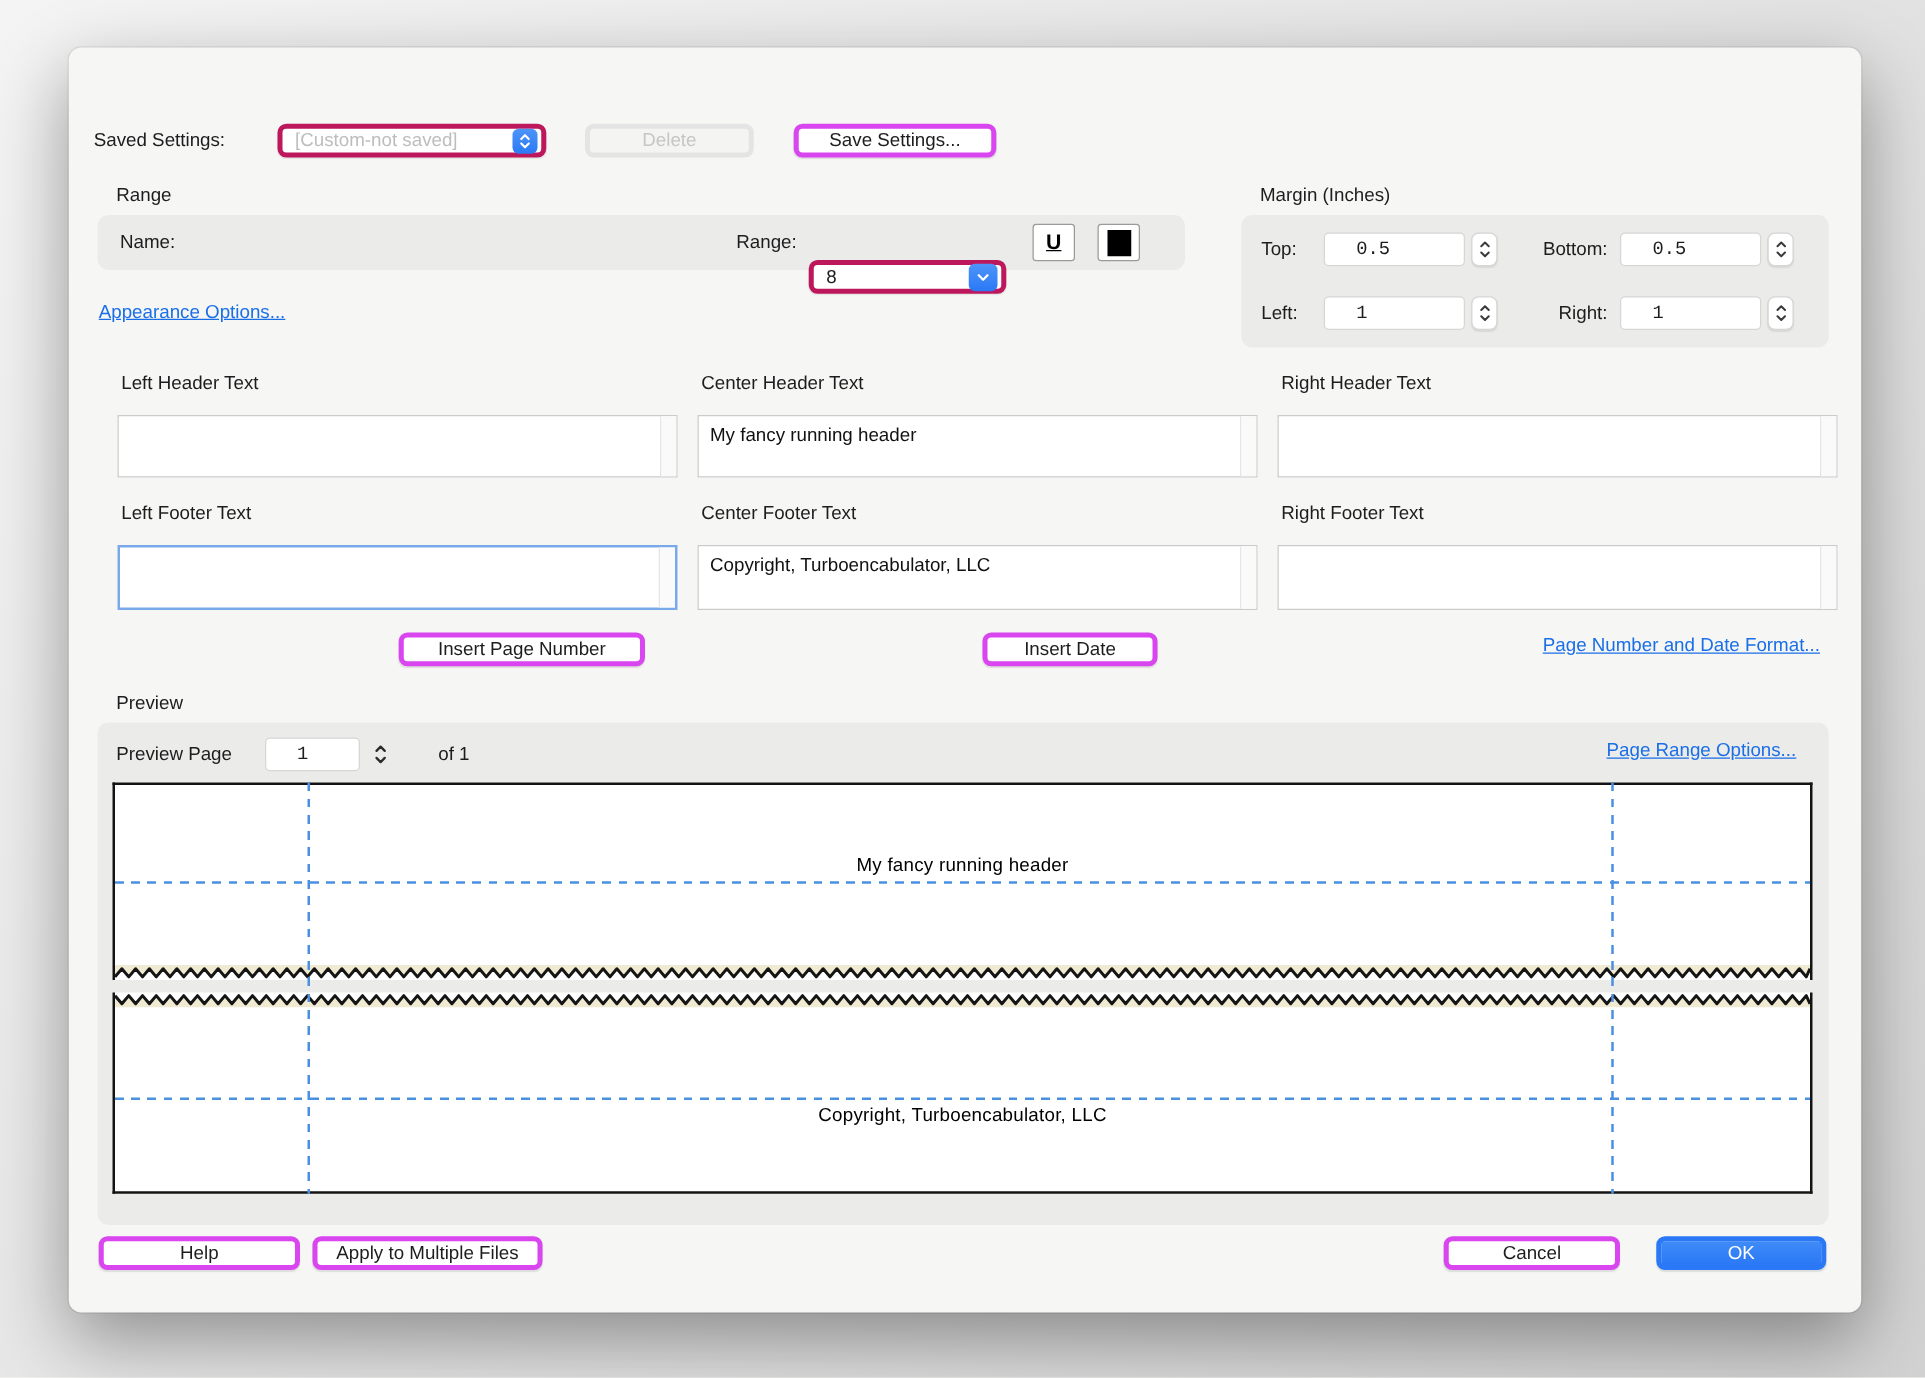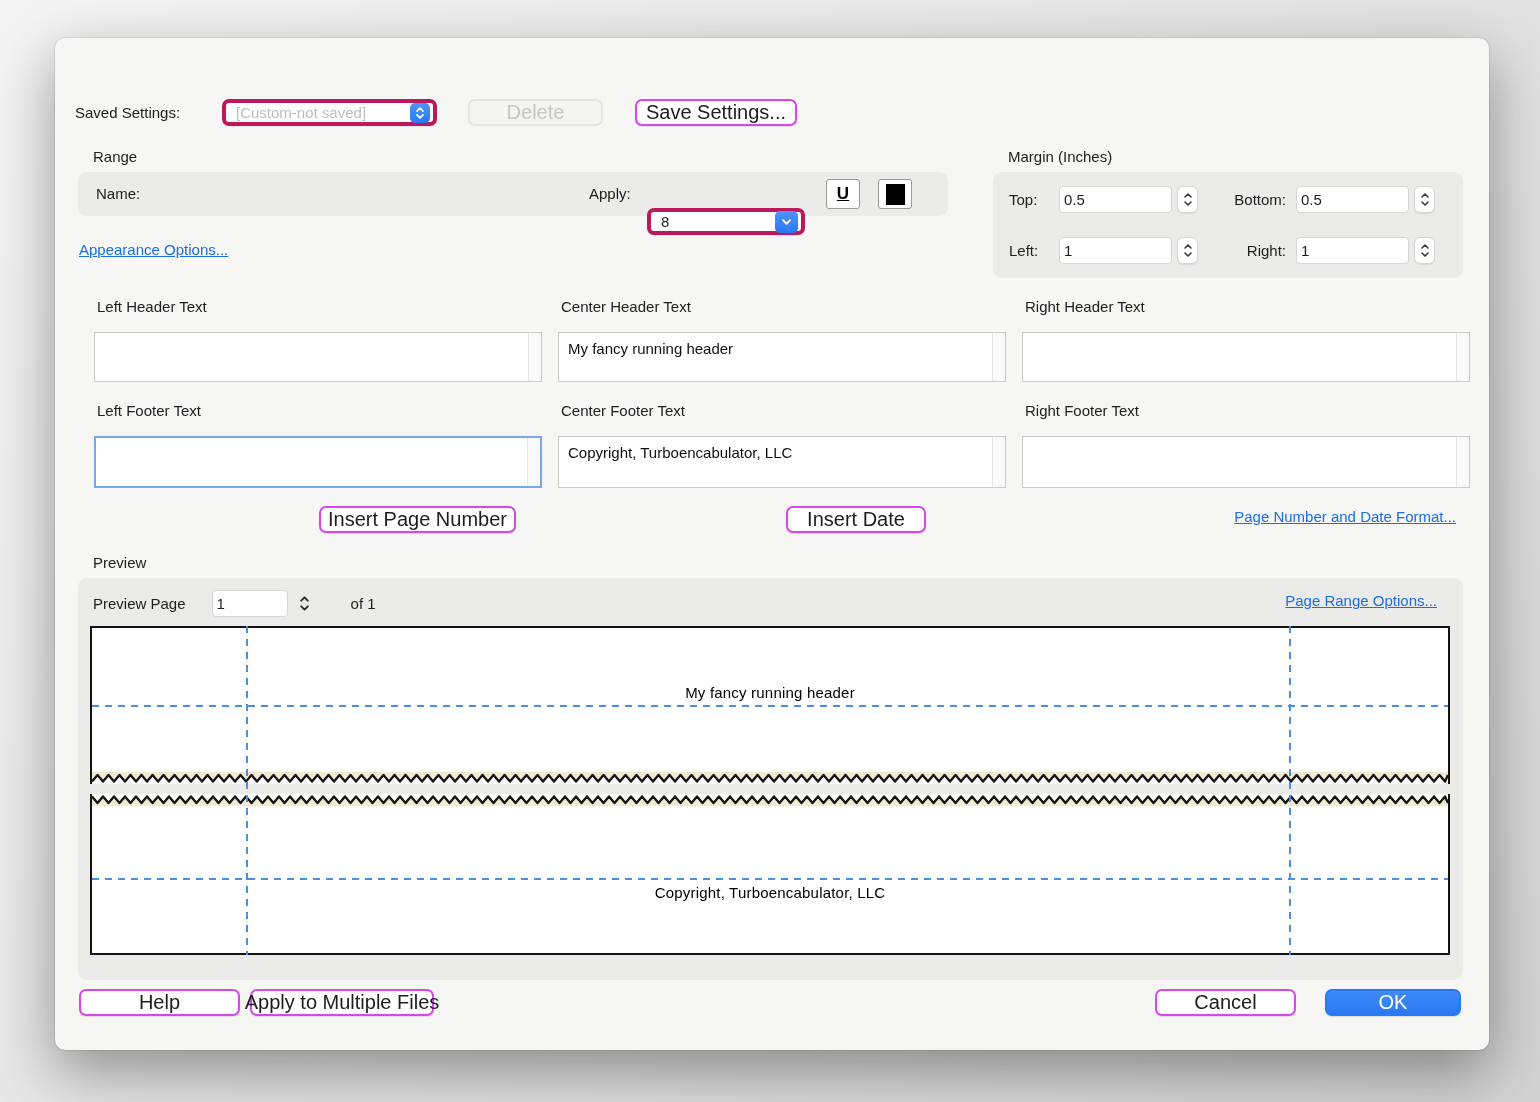--- a/index.html
+++ b/index.html
@@ -28,22 +28,22 @@
   .lbl { color:#1d1d1f; }
   .muted { color:#bdbdbd; }
 
   .groupbox {
     position:absolute; background:#ebebe9; border-radius:9px;
   }
 
   
   .btn {
     display:inline-flex; align-items:center; justify-content:center;
-    height:27px; background:#fff; border:2px solid #d946ef; border-radius:7px;
-    box-shadow:0 1px 1px rgba(0,0,0,.10); font-size:20px; color:#1d1d1f;
+    height:27px; background:#fff; border:4px solid #d946ef; border-radius:7px;
+    box-shadow:0 1px 1px rgba(0,0,0,.10); font-size:15px; color:#1d1d1f;
     cursor:default; white-space:nowrap;
   }
   .btn.disabled { color:#c6c6c6; background:#f4f4f3; border-color:#e4e4e4; box-shadow:none; }
   .btn.primary { background:linear-gradient(#3f8bf8,#2a78f5); color:#fff; border-color:#2a78f5; }
 
   
   .select {
     position:relative; display:flex; align-items:center; height:27px;
     background:#fff; border:4px solid #be185d; border-radius:7px;
     box-shadow:0 1px 1px rgba(0,0,0,.07); padding:0 30px 0 10px; font-size:15px;
@@ -53,21 +53,21 @@
     width:20px; height:20px; border-radius:5px;
     background:linear-gradient(#4e95f9,#2a78f5);
     display:flex; align-items:center; justify-content:center; flex-direction:column;
   }
   .cap.tall { width:23px; height:22px; }
   .cap svg { display:block; }
 
   
   .input {
     height:27px; background:#fff; border:1px solid #d6d6d6; border-radius:4px;
-    font-size:15px; padding:0 4px; font-family:Liberation Sans, sans-serif; color:#1d1d1f;
+    font-size:15px; padding:0 25px; font-family:Liberation Mono, monospace; color:#1d1d1f;
   }
   .stepper {
     width:21px; height:27px; background:#fff; border:1px solid #d6d6d6; border-radius:6px;
     box-shadow:0 1px 1px rgba(0,0,0,.08);
     display:flex; flex-direction:column; align-items:center; justify-content:center; gap:1px;
   }
 
   
   .ta-wrap { position:absolute; width:448px; }
   .ta {
@@ -131,21 +131,21 @@
           <path d="M2 5.2 L5 2.2 L8 5.2 M2 8.8 L5 11.8 L8 8.8" fill="none" stroke="#fff" stroke-width="1.7" stroke-linecap="round" stroke-linejoin="round"></path>
         </svg>
     </span>
   </div>
   <button class="abs btn disabled" style="left:413px; top:61px; width:135px;">Delete</button>
   <button class="abs btn" style="left:580px; top:61px; width:162px;">Save Settings...</button>
 
   <span class="abs lbl" style="left:38px; top:110px;">Range</span>
   <div class="groupbox" style="left:23px; top:134px; width:870px; height:44px;"></div>
   <span class="abs lbl" style="left:41px; top:147px;">Name:</span>
-  <span class="abs lbl" style="left:534px; top:147px;">Apply:</span>
+  <span class="abs lbl" style="left:534px; top:147px;">Range:</span>
   <div class="abs select" style="left:592px; top:143px; width:158px;">
     <span>8</span>
     <span class="cap tall">
       <svg width="11" height="8" viewBox="0 0 11 8">
           <path d="M2 2.2 L5.5 5.8 L9 2.2" fill="none" stroke="#fff" stroke-width="1.8" stroke-linecap="round" stroke-linejoin="round"></path>
         </svg>
     </span>
   </div>
   <button class="abs ub" style="left:771px; top:141px;">U</button>
   <button class="abs swatch-btn" style="left:823px; top:141px;">

